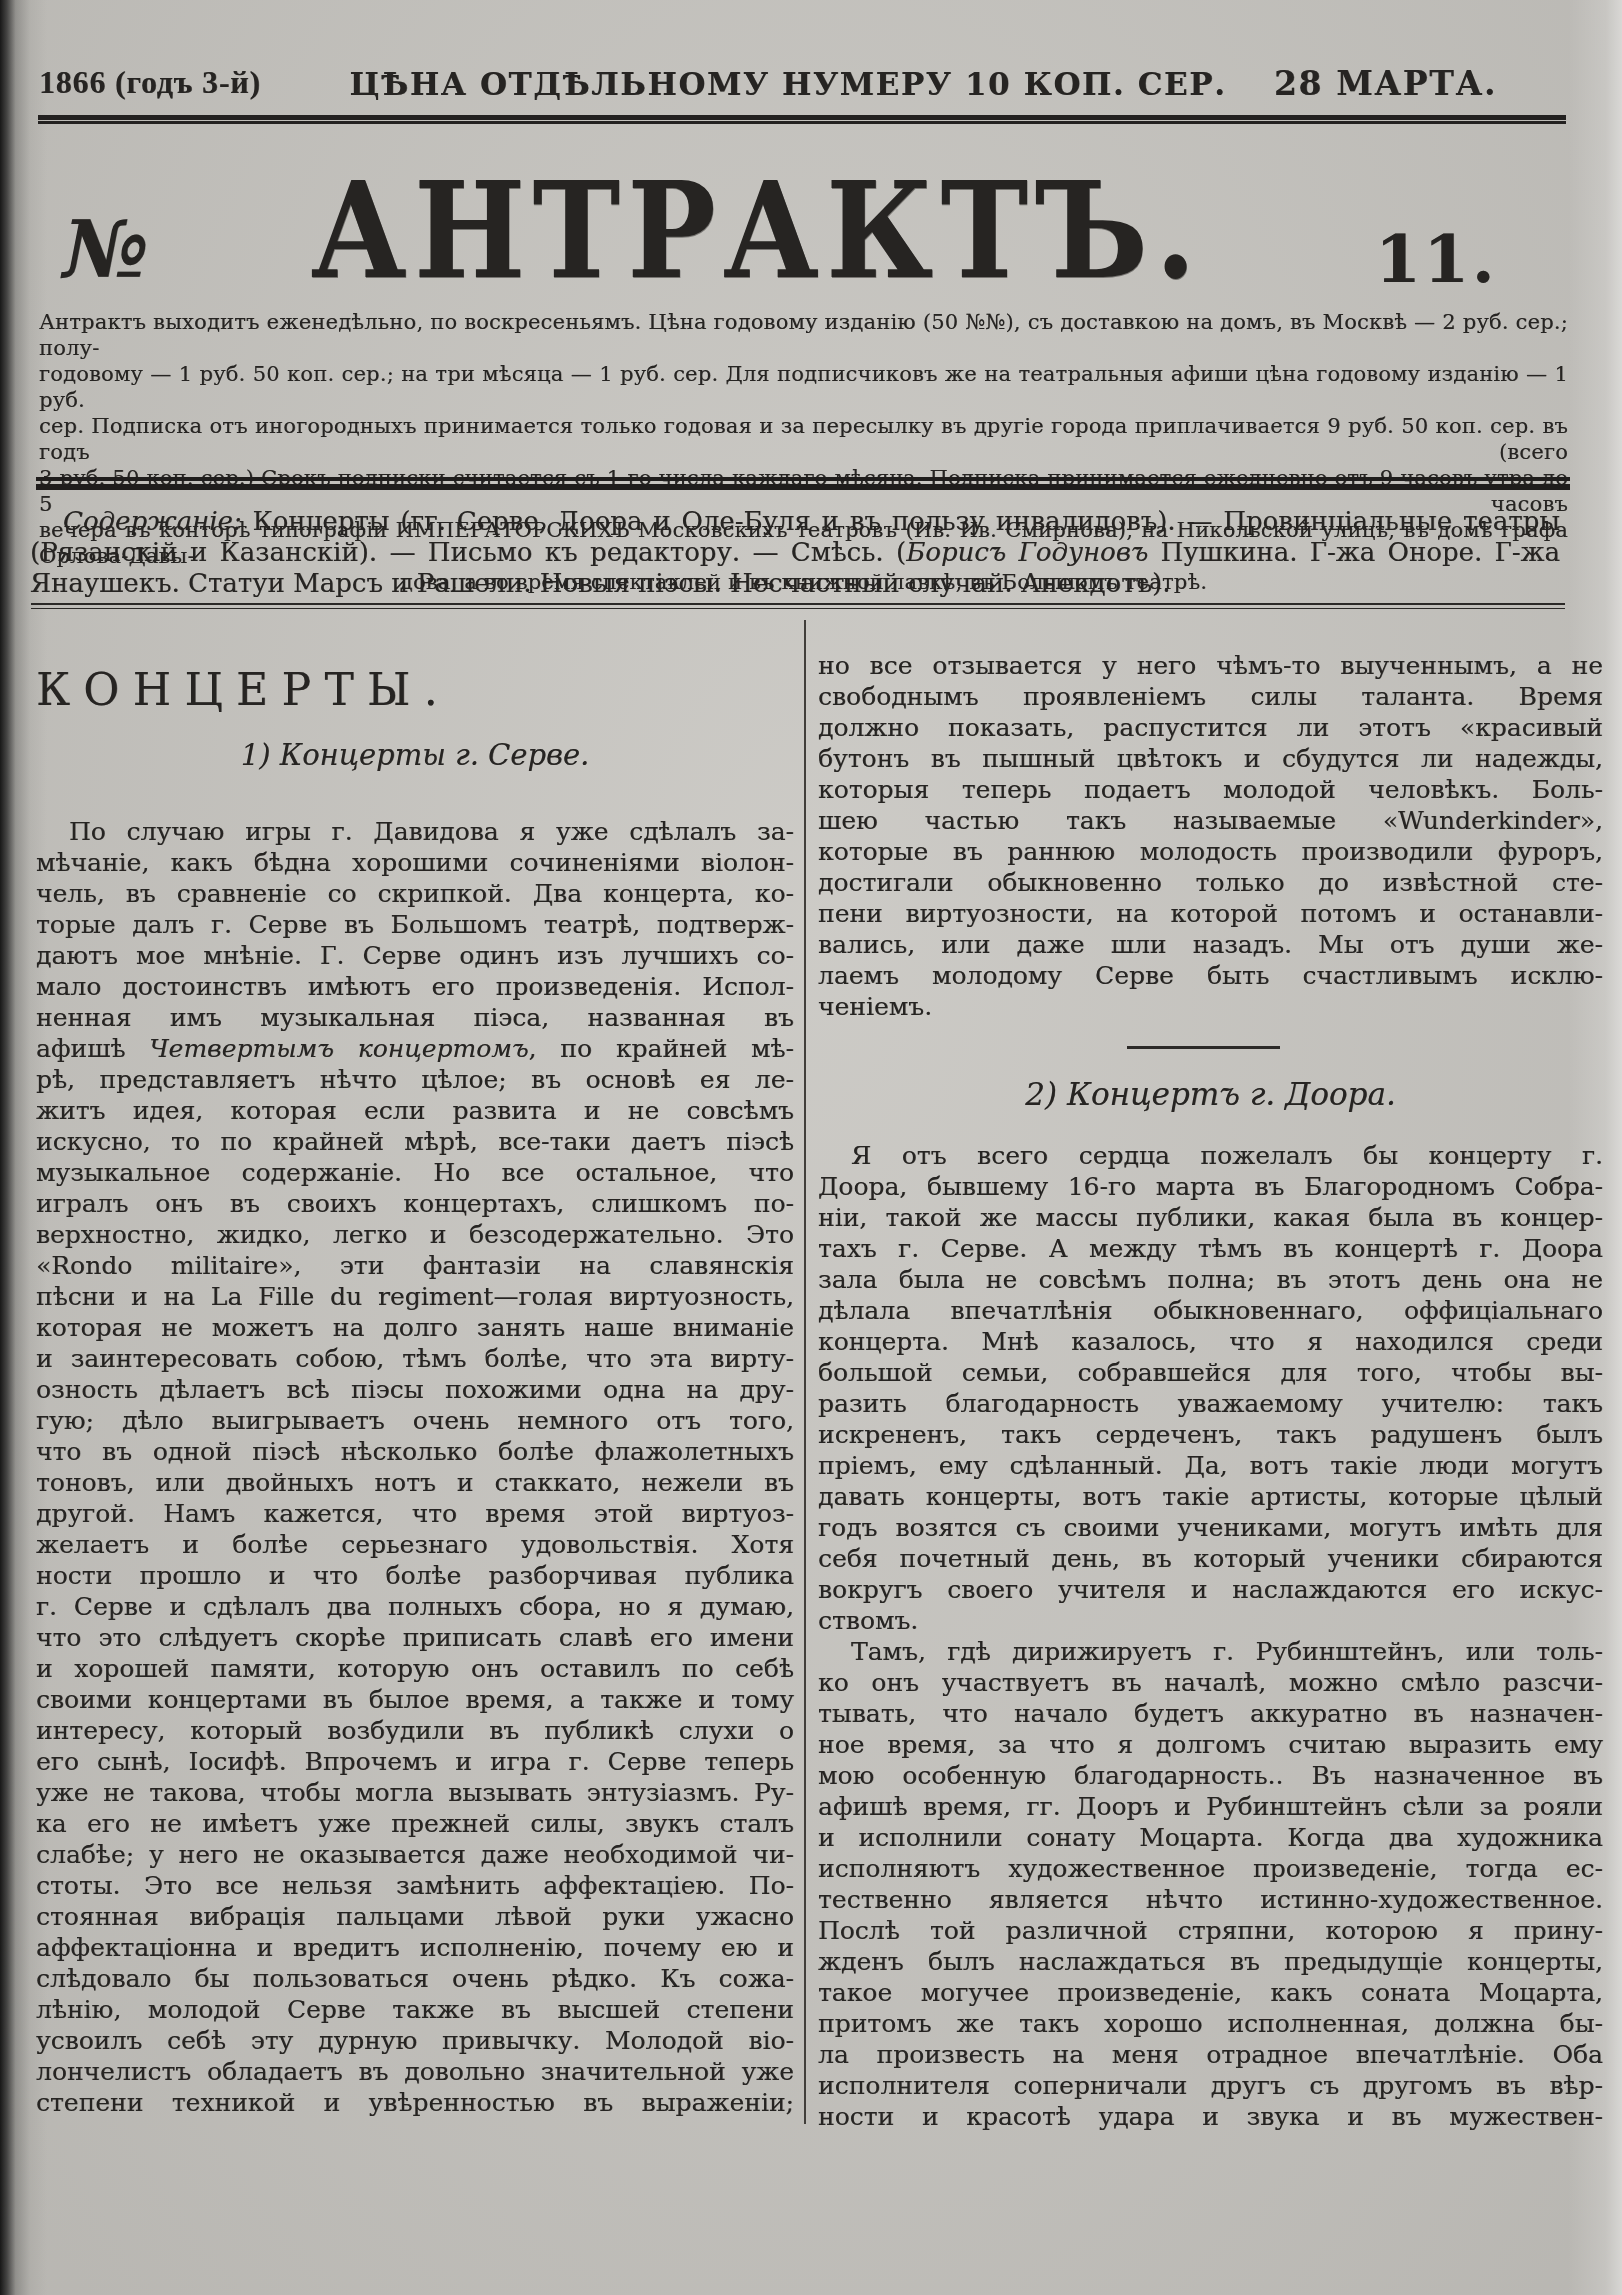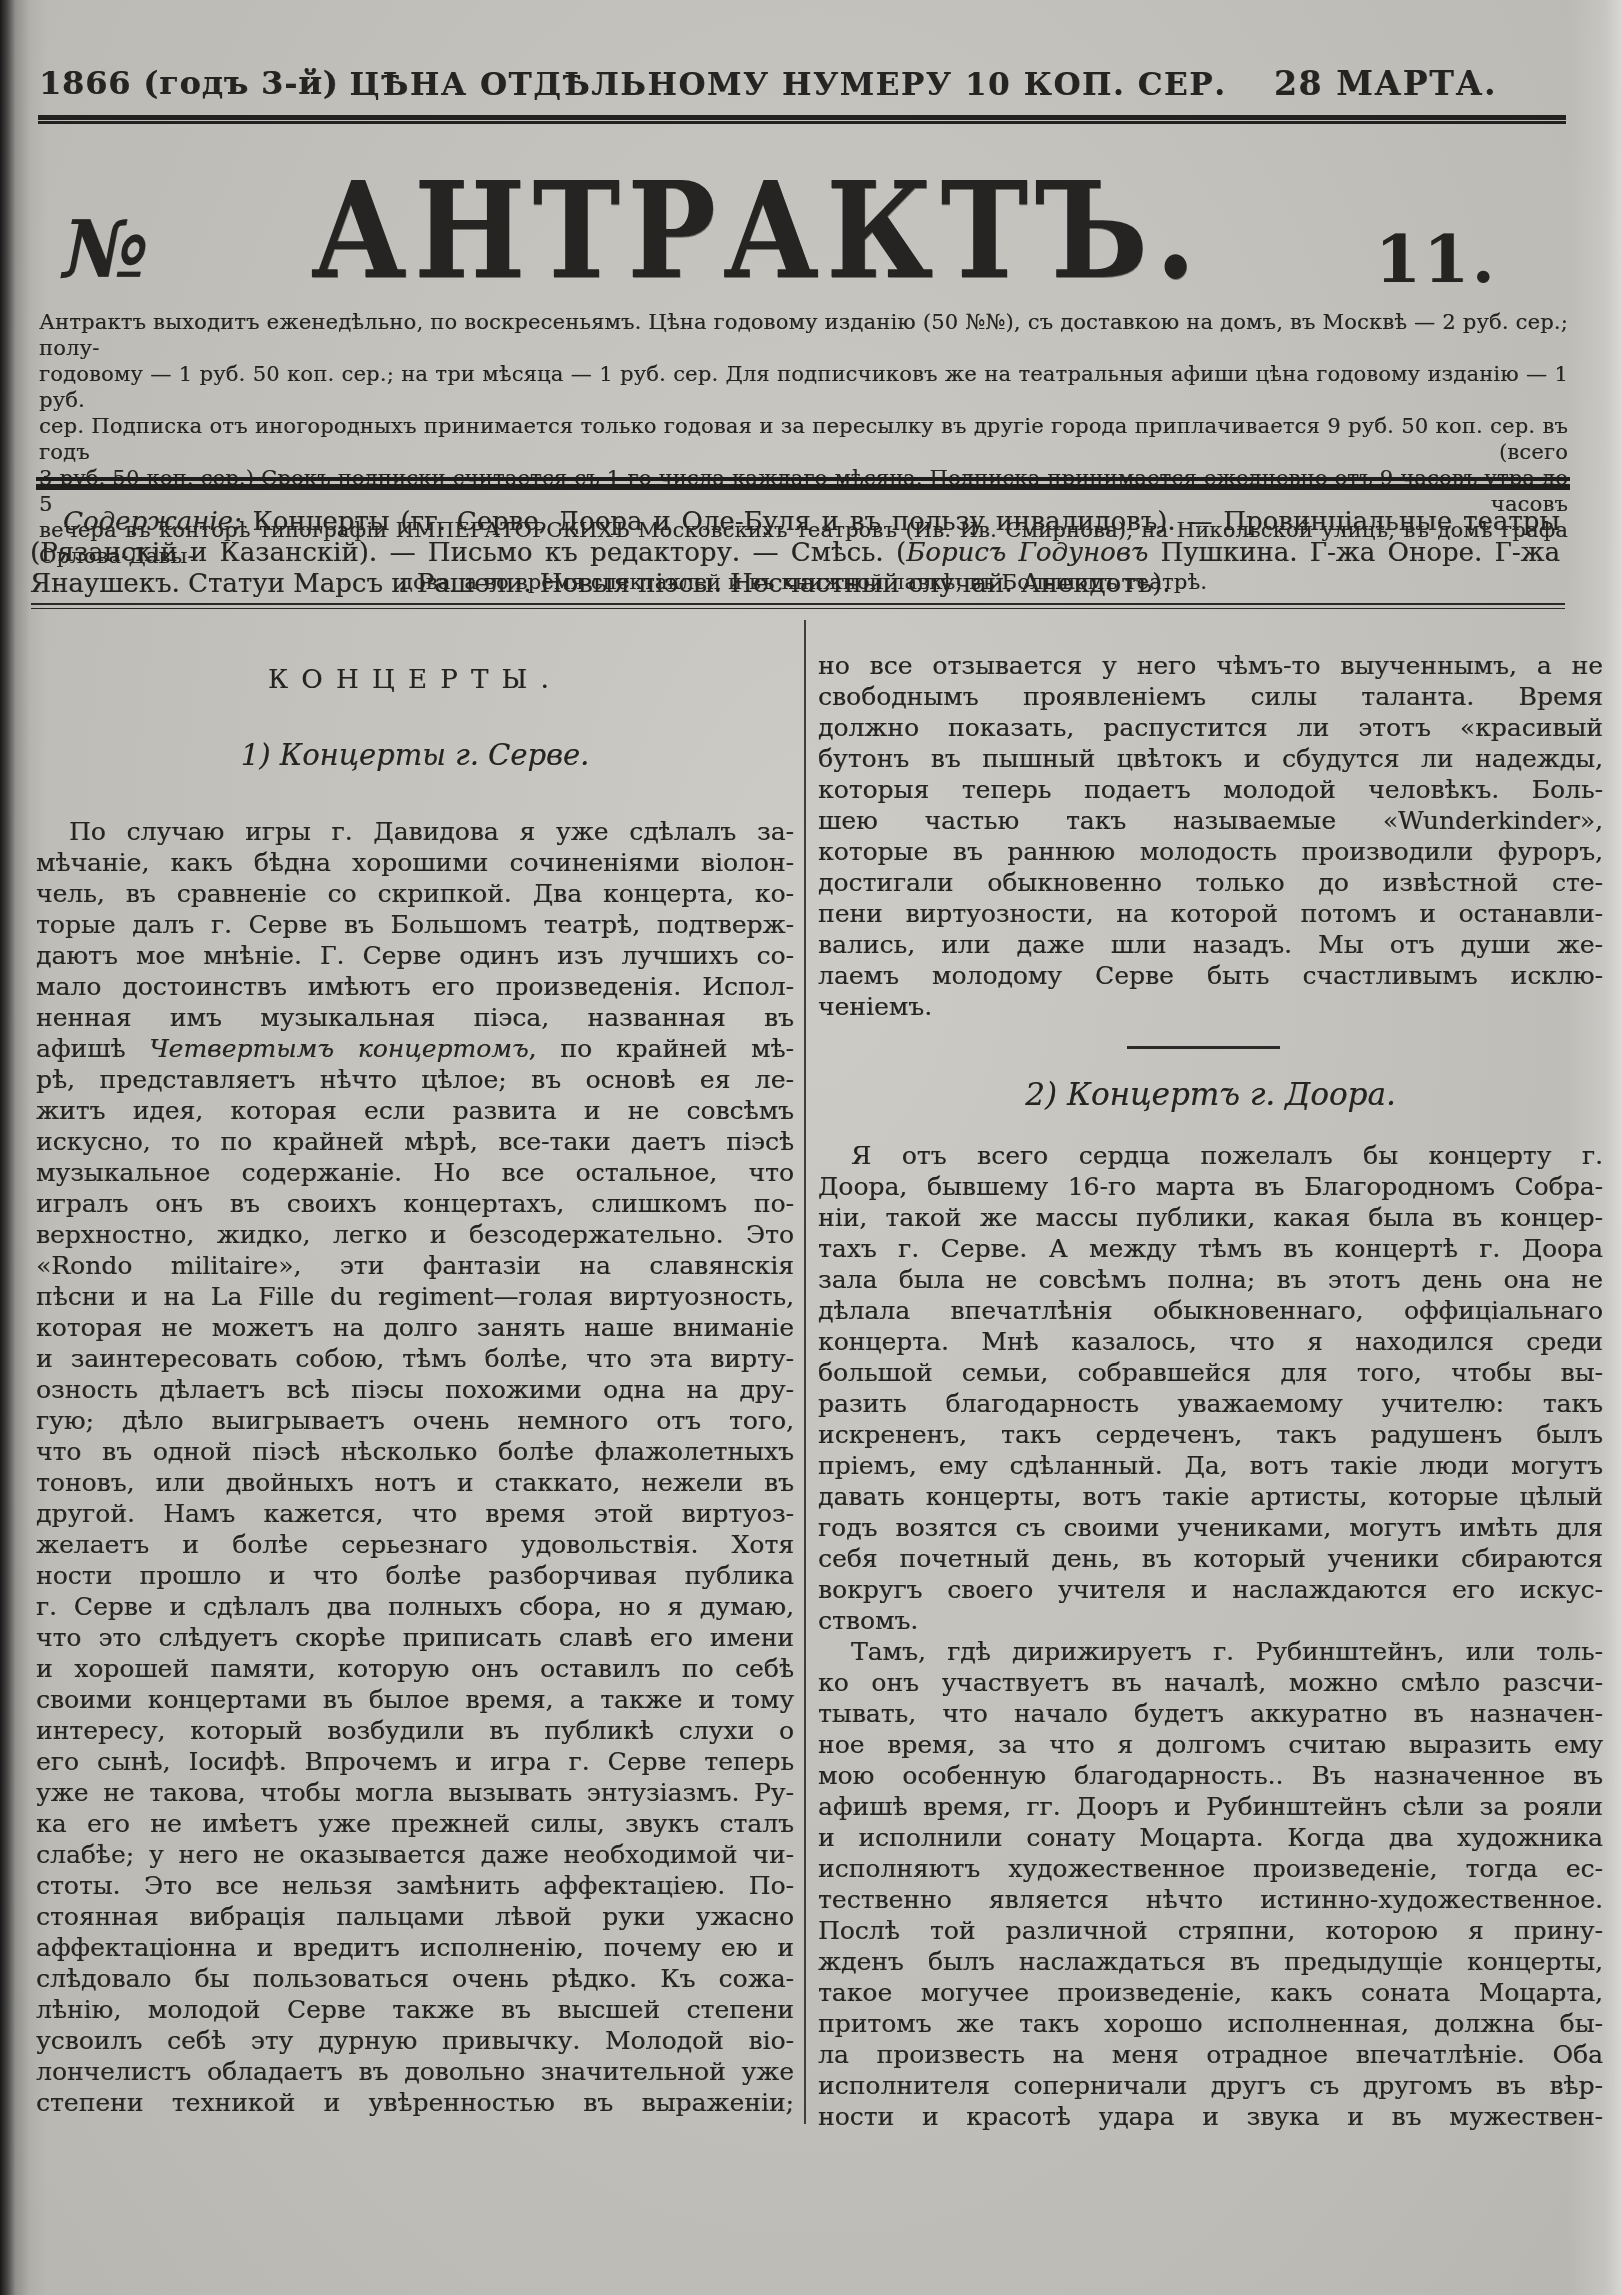--- a/index.html
+++ b/index.html
@@ -21,21 +21,21 @@
   .bold{font-weight:bold;}
   .it{font-style:italic;}
 
   
   .tline{text-align:justify;text-align-last:justify;}
   .tline.tend{text-align-last:left;}
   .tline.tcent{text-align:center;text-align-last:center;}
   .tline.tind{text-indent:33px;}
 
   
-  #hdr-year{left:39px;top:64px;font-size:32px;letter-spacing:0.8px;}
+  #hdr-year{left:39px;top:64px;font-size:32px;letter-spacing:0.8px;font-family:Liberation Serif, serif;}
   #hdr-price{left:0;right:47px;top:66px;text-align:center;font-size:31px;letter-spacing:1.6px;}
   #hdr-date{right:126px;top:64px;font-size:33px;letter-spacing:1.6px;}
   #rule-top{left:38px;right:57px;top:115px;height:9.4px;
     background:linear-gradient(#232120 0 4.7px,rgba(0,0,0,0) 4.7px 6.3px,#232120 6.3px 8.6px,rgba(0,0,0,0) 8.6px);}
 
   
   #mast-no{left:63px;top:203px;font-size:79px;font-weight:bold;font-style:italic;}
   #mast-title{left:290px;width:934px;top:152px;text-align:center;
     font-size:118px;font-weight:bold;letter-spacing:7px;
     transform:scaleY(1.13);transform-origin:top;}
@@ -47,21 +47,21 @@
   #rule-heavy{left:36px;right:53px;top:477px;height:13.3px;
     background:linear-gradient(#1f1d1c 0 3.9px,rgba(0,0,0,0) 3.9px 7px,#1f1d1c 7px 12.6px,rgba(0,0,0,0) 12.6px);}
 
   
   #contents{left:30px;right:63px;top:506px;font-size:26px;line-height:31px;}
   #rule-thin{left:31px;right:58px;top:603px;height:7px;
     background:linear-gradient(#2b2927 0 1.6px,rgba(0,0,0,0) 1.6px 4.7px,#2b2927 4.7px 6.3px,rgba(0,0,0,0) 6.3px);}
 
   
   #divider{left:804px;top:620px;width:1.6px;height:1504px;background:#413e3a;}
-  #lc-heading{left:36px;width:758px;top:664px;text-align:center;font-size:26px;letter-spacing:13.3px;}
+  #lc-heading{left:36px;width:758px;top:664px;font-size:44px;letter-spacing:13.3px;}
   #lc-subheading{left:36px;width:758px;top:738px;text-align:center;font-size:29px;font-style:italic;}
   #lc-body{left:36px;width:758px;top:816px;font-size:25px;line-height:31px;}
 
   #rc-body1{left:818px;width:785px;top:650px;font-size:25px;line-height:31px;}
   #rc-rule{left:1127px;width:153px;top:1046px;height:3.1px;background:#2c2a28;}
   #rc-heading2{left:818px;width:785px;top:1076px;text-align:center;font-size:31px;font-style:italic;}
   #rc-body2{left:818px;width:785px;top:1140px;font-size:25px;line-height:31px;}
 </style>
 </head>
 <body>

